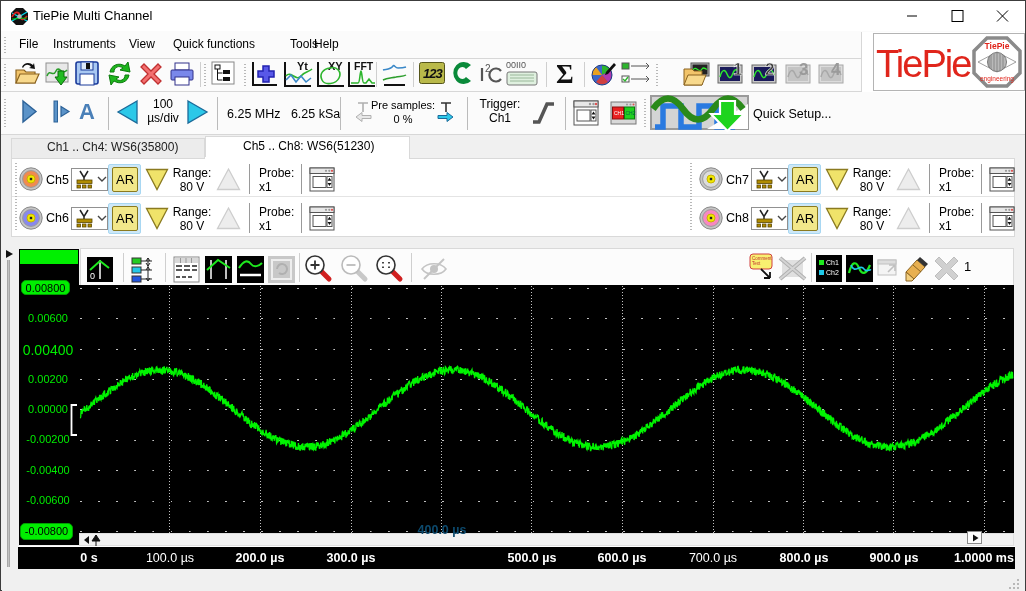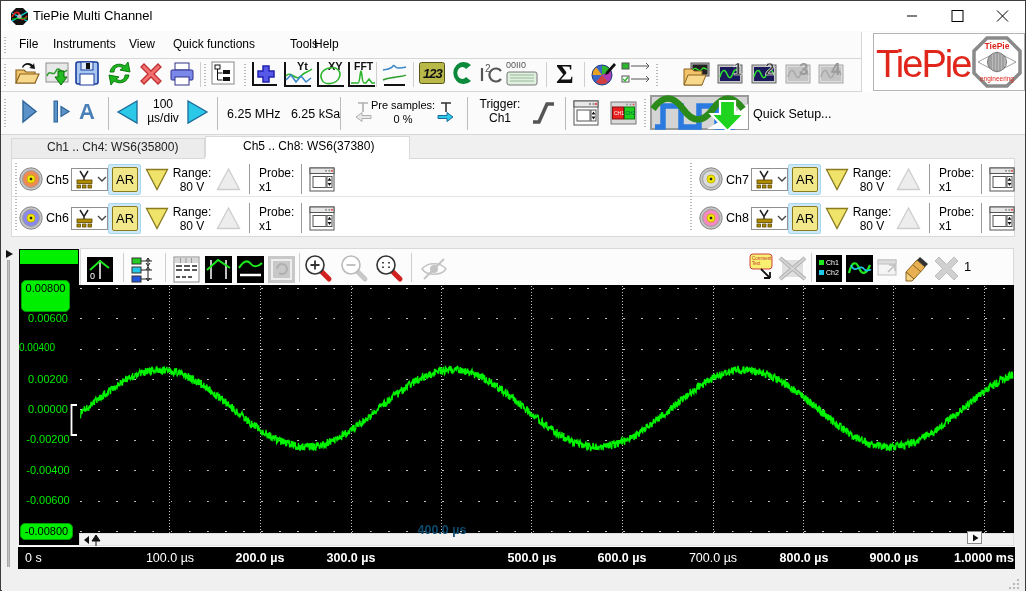--- a/index.html
+++ b/index.html
@@ -251,21 +251,21 @@
  <path d="M4,31 h8 v-21 h18 v21 h18 v-21 h18 v21 h18" stroke="#2a7ae0" stroke-width="5.5" fill="none"></path>
  <polygon points="56,33 97,33 97,8" fill="#fff"></polygon>
  <path d="M2,13 C12,-1 22,-1 32,13 42,27 52,27 62,13 72,-1 82,-1 92,13" stroke="#2a8a1a" stroke-width="6.5" fill="none"></path>
  <path d="M69,5 h15 v13 h9 l-16.5,17 -16.5,-17 h9 z" fill="#1ed41e" stroke="#fff" stroke-width="2.2"></path>
 </svg>
 <div class="t" style="left:752px;top:106px;font-size:12.5px">Quick Setup...</div>
 
 <div class="ab" style="left:10px;top:137px;width:194px;height:20px;background:#ececec;border:1px solid #d9d9d9;border-bottom:none"></div>
 <div class="t" style="left:46px;top:140px;color:#222">Ch1 .. Ch4: WS6(35800)</div>
 <div class="ab" style="left:204px;top:135px;width:205px;height:23px;background:#fff;border:1px solid #d9d9d9;border-bottom:none"></div>
-<div class="t" style="left:242px;top:139px">Ch5 .. Ch8: WS6(37380)</div>
+<div class="t" style="left:242px;top:139px">Ch5 .. Ch8: WS6(51230)</div>
 
 <div class="ab" style="left:10px;top:157px;width:1004px;height:79px;background:#fff;border:1px solid #d9d9d9"></div>
 <div class="ab" style="left:204px;top:156px;width:204px;height:2px;background:#fff"></div>
 <div class="ab" style="left:11px;top:195px;width:1002px;height:1px;background:#e4e4e4"></div>
 <div class="grip" style="left:14px;top:162px;height:69px"></div>
 <div class="grip" style="left:689px;top:162px;height:69px"></div>
 <svg class="ab" style="left:18px;top:166px" width="24" height="24" viewBox="0 0 24 24">
  <circle cx="12" cy="12" r="11.2" fill="#c4c4c4" stroke="#8a8a8a"></circle>
  <circle cx="12" cy="12" r="8.4" fill="#f08a50" stroke="#9a9a9a"></circle>
  <circle cx="12" cy="12" r="4" fill="#f2ea00" stroke="#c8b400"></circle>
@@ -427,24 +427,24 @@
 </svg>
 
 <div class="ab" style="left:1px;top:243px;width:1023px;height:326px;background:#f0f0f0"></div>
 <svg class="ab" style="left:3px;top:248px" width="10" height="10" viewBox="0 0 10 10">
       <polygon points="2,1 9,5 2,9" fill="#111"></polygon>
     </svg>
 <div class="ab" style="left:6px;top:259px;width:3px;height:307px;background:#c2c2c2;border:1px solid #a8a8a8;border-top:none;border-bottom:none"></div>
 
 <div class="ab" style="left:18px;top:248px;width:60px;height:296px;background:#000"></div>
 <div class="ab" style="left:19px;top:249px;width:58px;height:14px;background:#00f000"></div>
-<div class="ab" style="left:20px;top:279px;width:49px;height:32px;background:#00ee00;border:1px solid #00a000;border-radius:5px;color:#000;font-size:11px;text-align:center;line-height:15px">0.00800</div>
+<div class="ab" style="left:20px;top:279px;width:49px;height:15px;background:#00ee00;border:1px solid #00a000;border-radius:5px;color:#000;font-size:11px;text-align:center;line-height:15px">0.00800</div>
 <div class="ab" style="left:19px;top:522px;width:53px;height:17px;background:#00ee00;border:1px solid #00a000;border-radius:5px;color:#000;font-size:11px;text-align:center;line-height:15px">-0.00800</div>
 <div class="t" style="left:18px;top:311px;width:58px;text-align:center;color:#00ee00;font-size:11px">0.00600</div>
-<div class="t" style="left:18px;top:341px;width:58px;color:#00ee00;font-size:10px">0.00400</div>
+<div class="t" style="left:18px;top:341px;width:58px;text-align:center;color:#00ee00;font-size:14px">0.00400</div>
 <div class="t" style="left:18px;top:372px;width:58px;text-align:center;color:#00ee00;font-size:11px">0.00200</div>
 <div class="t" style="left:18px;top:402px;width:58px;text-align:center;color:#00ee00;font-size:11px">0.00000</div>
 <div class="t" style="left:18px;top:432px;width:58px;text-align:center;color:#00ee00;font-size:11px">-0.00200</div>
 <div class="t" style="left:18px;top:463px;width:58px;text-align:center;color:#00ee00;font-size:11px">-0.00400</div>
 <div class="t" style="left:18px;top:493px;width:58px;text-align:center;color:#00ee00;font-size:11px">-0.00600</div>
 <svg class="ab" style="left:69px;top:403px" width="8" height="32" viewBox="0 0 8 32">
  <path d="M7,1 H1.5 V31 H7" stroke="#fff" stroke-width="1.8" fill="none"></path>
 </svg>
 
 <div class="ab" style="left:79px;top:247px;width:934px;height:38px;background:#fcfcfc;border:1px solid #d9d9d9;border-bottom:none"></div>
@@ -724,21 +724,21 @@
 <svg class="ab" style="left:81px;top:533px" width="22" height="12" viewBox="0 0 22 12">
  <polygon points="7,2 7,10 2,6" fill="#111"></polygon>
  <path d="M14,1 v11 M14,1 l-4,6 h8 z" stroke="#111" fill="#111"></path>
 </svg>
 <div class="ab" style="left:966px;top:530px;width:15px;height:13px;background:#fdfdfd;border:1px solid #8a8a8a"></div>
 <svg class="ab" style="left:971px;top:532.5px" width="7" height="8" viewBox="0 0 7 8">
       <polygon points="1,0.5 6.5,4 1,7.5" fill="#111"></polygon>
     </svg>
 
 <div class="ab" style="left:17px;top:545px;width:997px;height:23px;background:#000;border-top:1px solid #fff"></div>
-<div class="t" style="left:24px;top:550px;width:90px;color:#fff;font-size:12.5px;font-weight:normal">0 s</div>
+<div class="t" style="left:43px;top:550px;width:90px;text-align:center;color:#fff;font-size:12.5px;font-weight:bold">0 s</div>
 <div class="t" style="left:124px;top:550px;width:90px;text-align:center;color:#fff;font-size:12.5px;font-weight:normal">100.0 µs</div>
 <div class="t" style="left:214px;top:550px;width:90px;text-align:center;color:#fff;font-size:12.5px;font-weight:bold">200.0 µs</div>
 <div class="t" style="left:305px;top:550px;width:90px;text-align:center;color:#fff;font-size:12.5px;font-weight:bold">300.0 µs</div>
 <div class="t" style="left:396px;top:522px;width:90px;text-align:center;color:#0c4a6e;font-size:12.5px;font-weight:bold">400.0 µs</div>
 <div class="t" style="left:486px;top:550px;width:90px;text-align:center;color:#fff;font-size:12.5px;font-weight:bold">500.0 µs</div>
 <div class="t" style="left:576px;top:550px;width:90px;text-align:center;color:#fff;font-size:12.5px;font-weight:bold">600.0 µs</div>
 <div class="t" style="left:667px;top:550px;width:90px;text-align:center;color:#fff;font-size:12.5px;font-weight:normal">700.0 µs</div>
 <div class="t" style="left:758px;top:550px;width:90px;text-align:center;color:#fff;font-size:12.5px;font-weight:bold">800.0 µs</div>
 <div class="t" style="left:848px;top:550px;width:90px;text-align:center;color:#fff;font-size:12.5px;font-weight:bold">900.0 µs</div>
 <div class="t" style="left:938px;top:550px;width:90px;text-align:center;color:#fff;font-size:12.5px;font-weight:bold">1.0000 ms</div>

